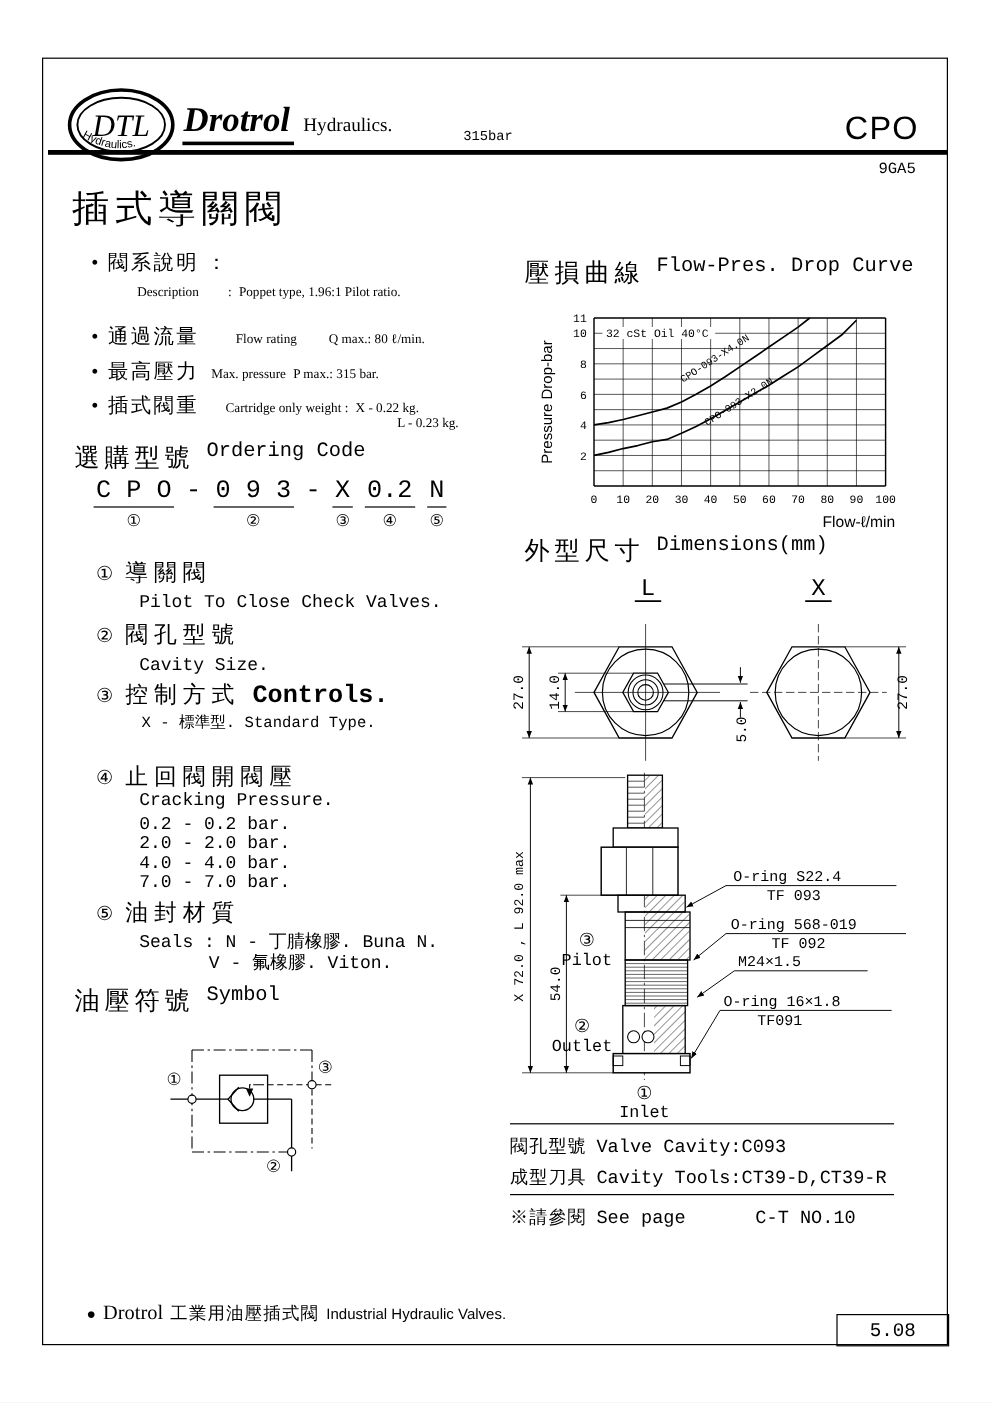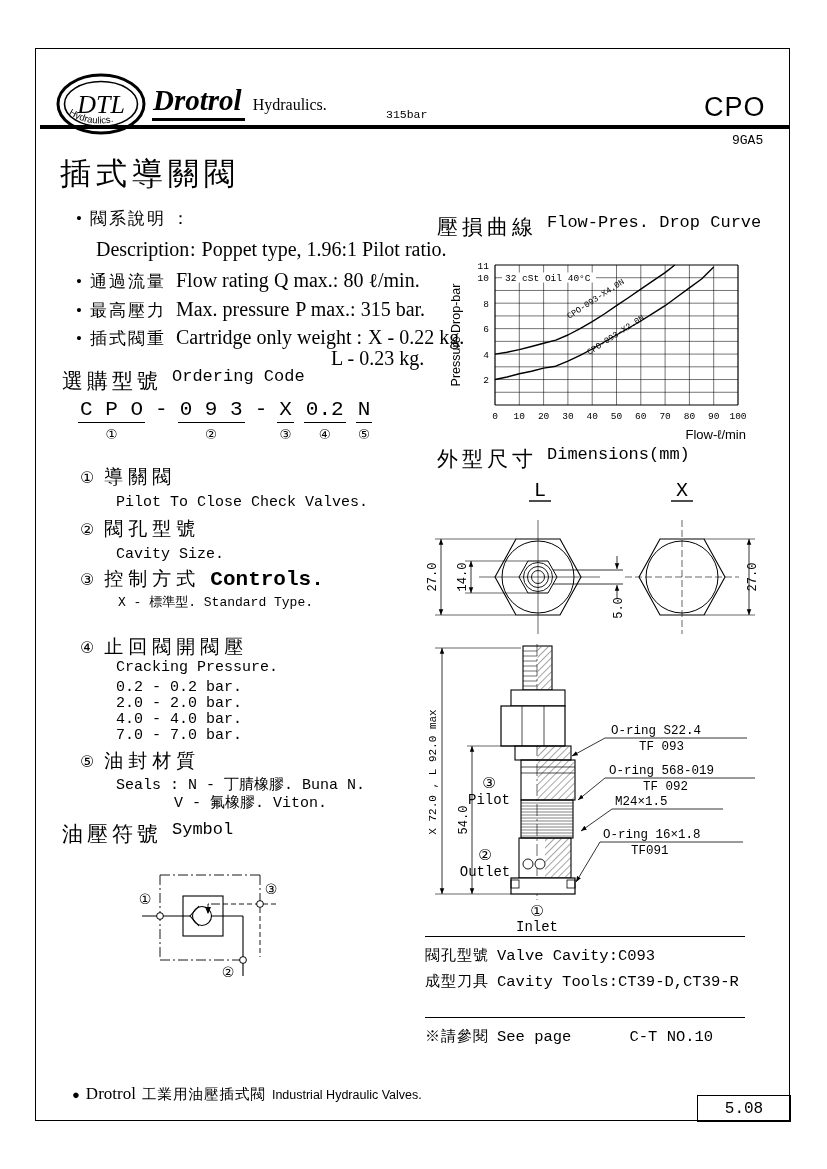--- a/index.html
+++ b/index.html
@@ -12,21 +12,21 @@
   .frame{position:absolute;left:35px;top:48px;width:753px;height:1071px;border:1.6px solid #000;}
   .brandrow{display:flex;align-items:baseline;gap:8px;}
   .brand{font-weight:bold;font-style:italic;font-size:29px;border-bottom:3px solid #000;padding:0 3px 1px 1px;}
   .brand-suffix{font-size:16px;}
   .rule{background:#000;}
   .titlerow{display:flex;align-items:baseline;gap:12px;}
   .title-zh{font-size:31px;letter-spacing:5px;}
   .title-en{font-size:17.5px;}
   .specrow{display:flex;align-items:baseline;gap:6px;white-space:nowrap;}
   .zh17{font-size:17px;letter-spacing:2px;}
-  .serif14{font-size:20px;}
+  .serif14{font-size:11px;text-align:center;}
   .codechips{display:flex;align-items:flex-start;gap:10px;}
   .chip{display:flex;flex-direction:column;align-items:center;}
   .chip .c{font-size:21px;border-bottom:1.6px solid #000;padding:0 2px 1px 2px;}
   .chip .n{font-size:13.5px;margin-top:3px;}
   .dash{font-size:21px;}
   .lg-head{display:flex;align-items:baseline;gap:10px;}
   .lg-num{font-size:16px;}
   .lg-zh{font-size:19px;letter-spacing:5px;}
   .lg-en-inline{font-size:21px;font-weight:bold;}
   .sub15{font-size:15px;}
@@ -97,21 +97,21 @@
   </div>
   <div class="abs specrow" style="left:76px;top:298px">
     <span class="zh17">•</span>
     <span class="zh17">最高壓力</span>
     <span class="serif14" style="margin-left:4px">Max. pressure</span>
     <span class="serif14">P max.: 315 bar.</span>
   </div>
   <div class="abs specrow" style="left:76px;top:326px">
     <span class="zh17">•</span>
     <span class="zh17">插式閥重</span>
-    <span class="serif14" style="margin-left:4px">Cartridge only weight :</span>
+    <span class="serif14" style="margin-left:16px">Cartridge only weight :</span>
     <span class="serif14">X - 0.22 kg.</span>
   </div>
   <div class="abs serif14" style="left:331px;top:347px">L - 0.23 kg.</div>
 
   <div class="abs headrow" style="left:62px;top:367px">
     <span class="head-zh">選購型號</span>
     <span class="head-en mono">Ordering Code</span>
   </div>
   <div class="abs codechips mono" style="left:78px;top:398px">
     <span class="chip">
@@ -369,21 +369,21 @@
         <span class="cav-en"> : </span>
         <span class="cav-en">C093</span>
       </div>
       <div class="cavrow" style="margin-top:7px">
         <span class="cav-zh">成型刀具</span>
         <span class="cav-en" style="margin-left:8px">Cavity Tools</span>
         <span class="cav-en"> : </span>
         <span class="cav-en">CT39-D,CT39-R</span>
       </div>
     </div>
-    <div style="border-top:1.4px solid #000;margin-top:26px;padding-top:9px">
+    <div style="border-top:1.4px solid #000;margin-top:4px;padding-top:9px">
       <div class="cavrow">
         <span class="cav-zh">※請參閱</span>
         <span class="cav-en" style="margin-left:8px">See page</span>
         <span class="cav-en" style="margin-left:58px">C-T NO.10</span>
       </div>
     </div>
   </div>
 
   <div class="abs footrow" style="left:72px;top:1084px">
     <span style="font-size:13px">●</span>

